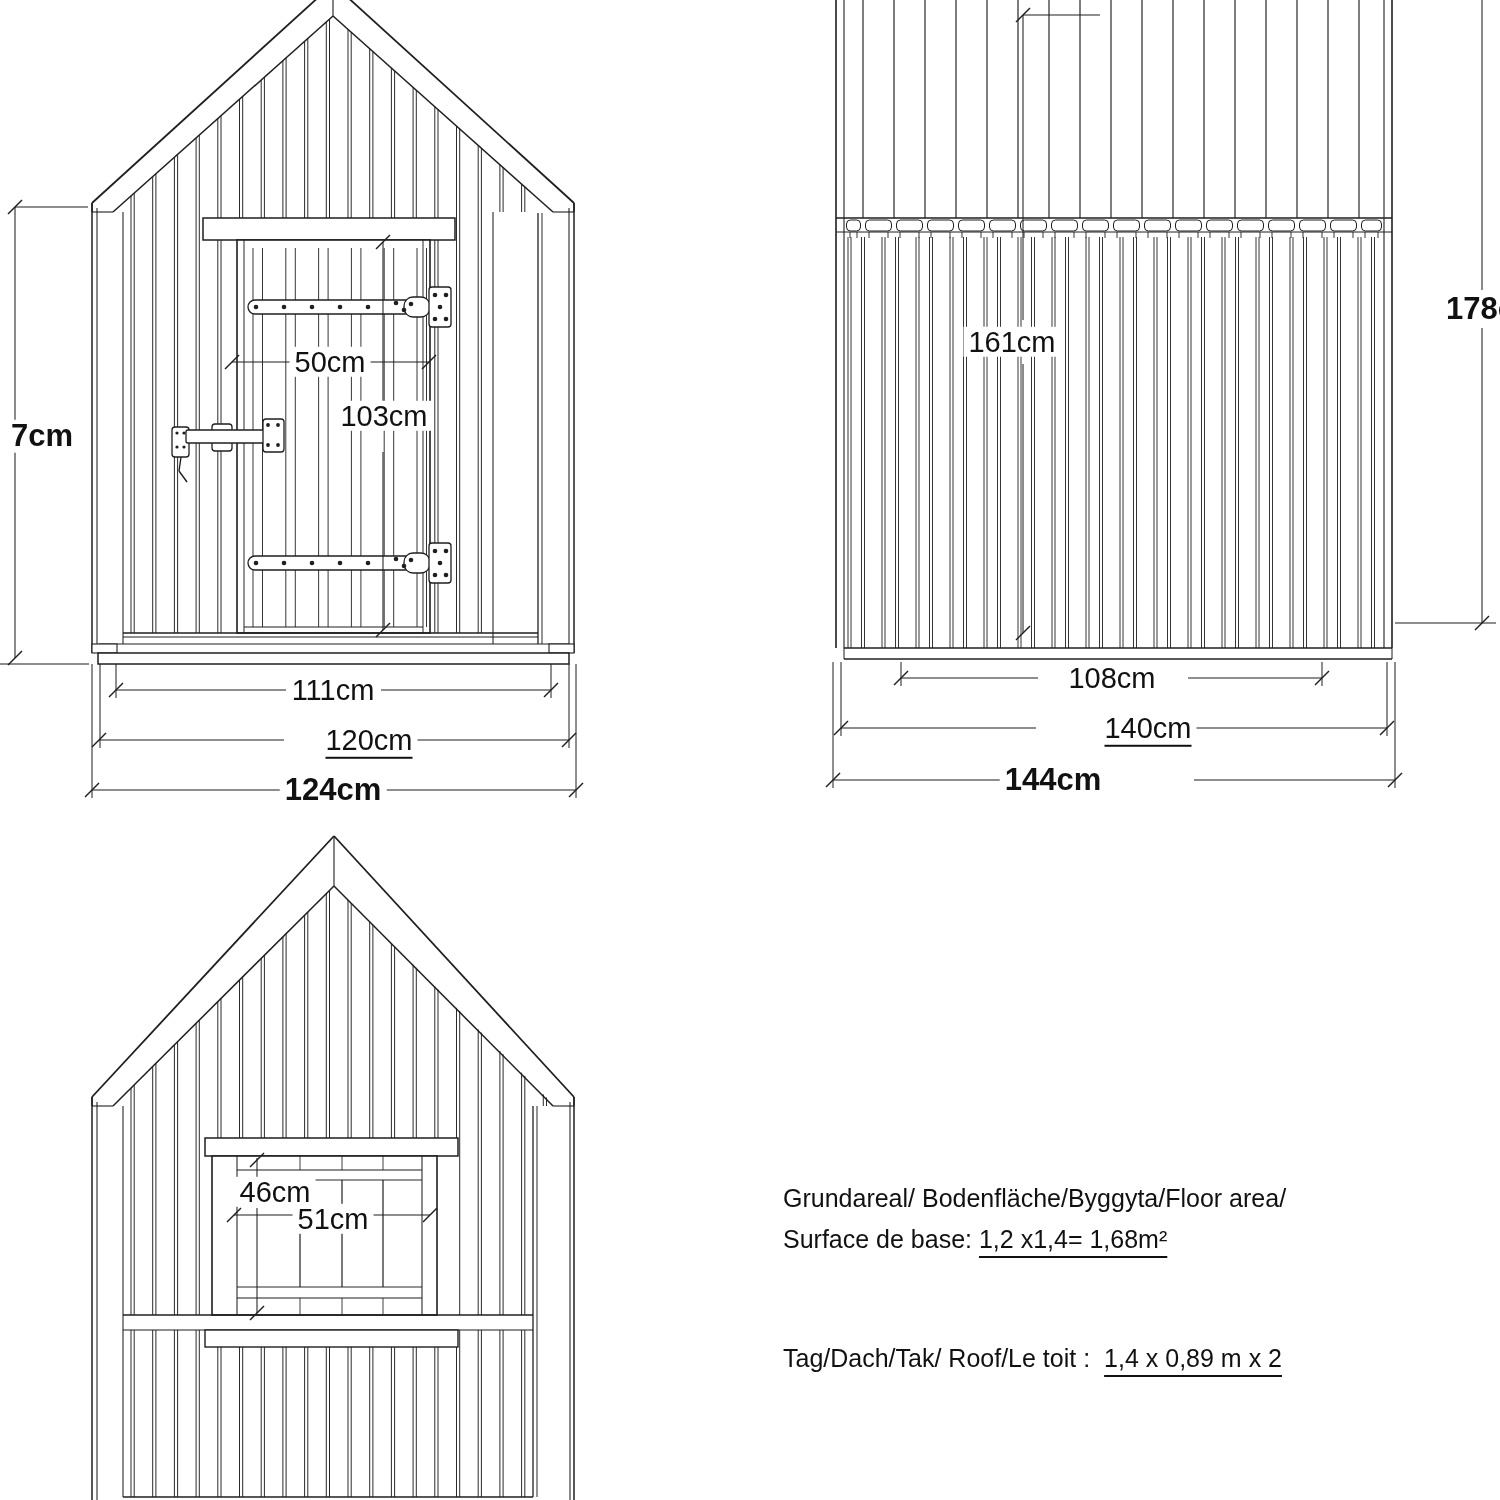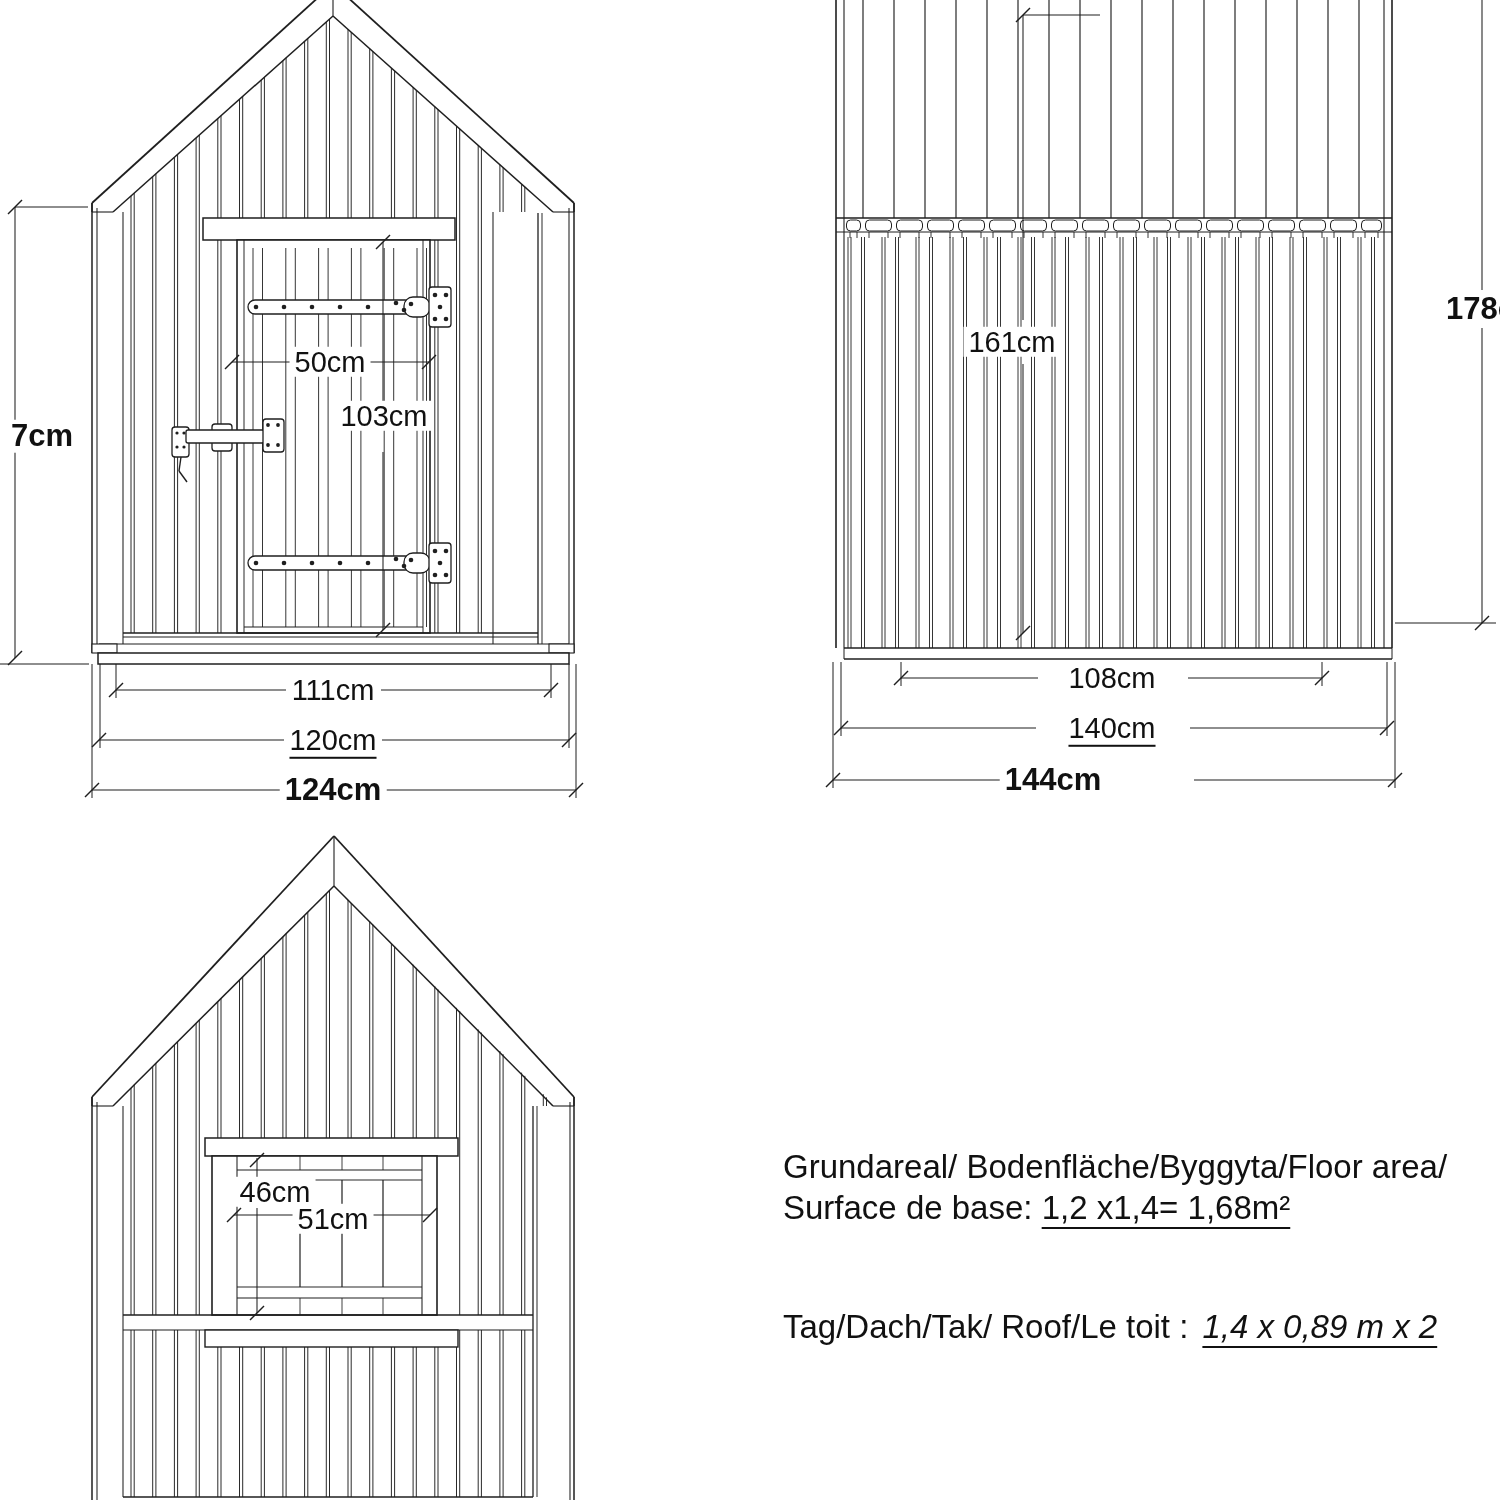--- a/index.html
+++ b/index.html
@@ -9,26 +9,26 @@
   }
   #stage{position:absolute;inset:0;width:1500px;height:1500px;}
   #art{position:absolute;left:0;top:0;}
   .dim{
     position:absolute;transform:translate(-50%,-50%);
     font-size:29px;background:#fff;padding:0 5px;white-space:nowrap;line-height:1.05;
   }
   .la{transform:translateY(-50%);} 
   .it{}
   .b{font-weight:bold;font-size:31px;}
-  .u{text-decoration:underline;text-underline-offset:7px;text-decoration-thickness:2.2px;}
+  .u{text-decoration:underline;text-underline-offset:7px;text-decoration-thickness:2.2px;margin-left:36px;}
   .notes{
-    position:absolute;left:783px;font-size:33px;line-height:41px;white-space:nowrap;
+    position:absolute;left:783px;font-size:25px;line-height:41px;white-space:nowrap;margin-top:32px;
   }
   .uv{text-decoration:underline;text-underline-offset:8px;text-decoration-thickness:2.2px;}
-  .gap{margin-left:14px;font-style:italic;}
+  .gap{margin-left:14px;}
 </style>
 </head>
 <body>
 
 <div id="stage">
 
   <svg id="art" width="1500" height="1500" viewBox="0 0 1500 1500">
       <line x1="92" y1="203" x2="333" y2="-16" stroke="#1f1f1f" stroke-width="1.8"></line>
       <line x1="333" y1="-16" x2="574" y2="203" stroke="#1f1f1f" stroke-width="1.8"></line>
       <line x1="113" y1="212" x2="333" y2="16" stroke="#1f1f1f" stroke-width="1.5"></line>

